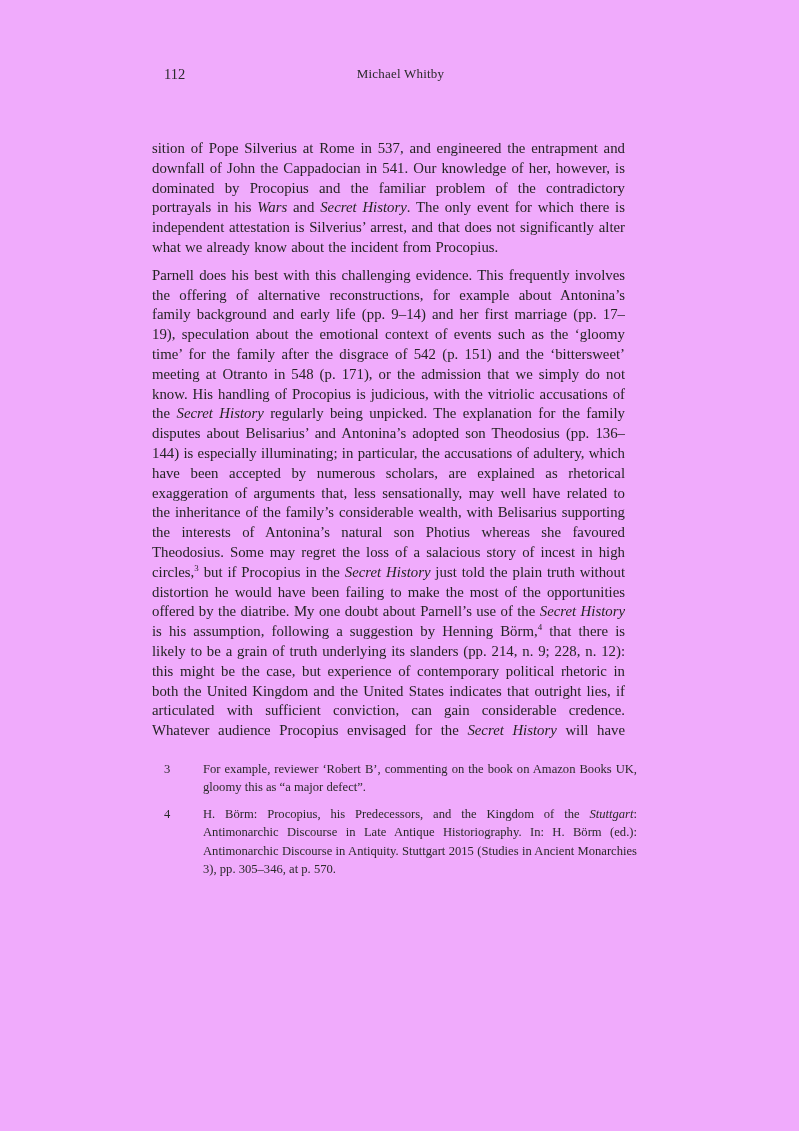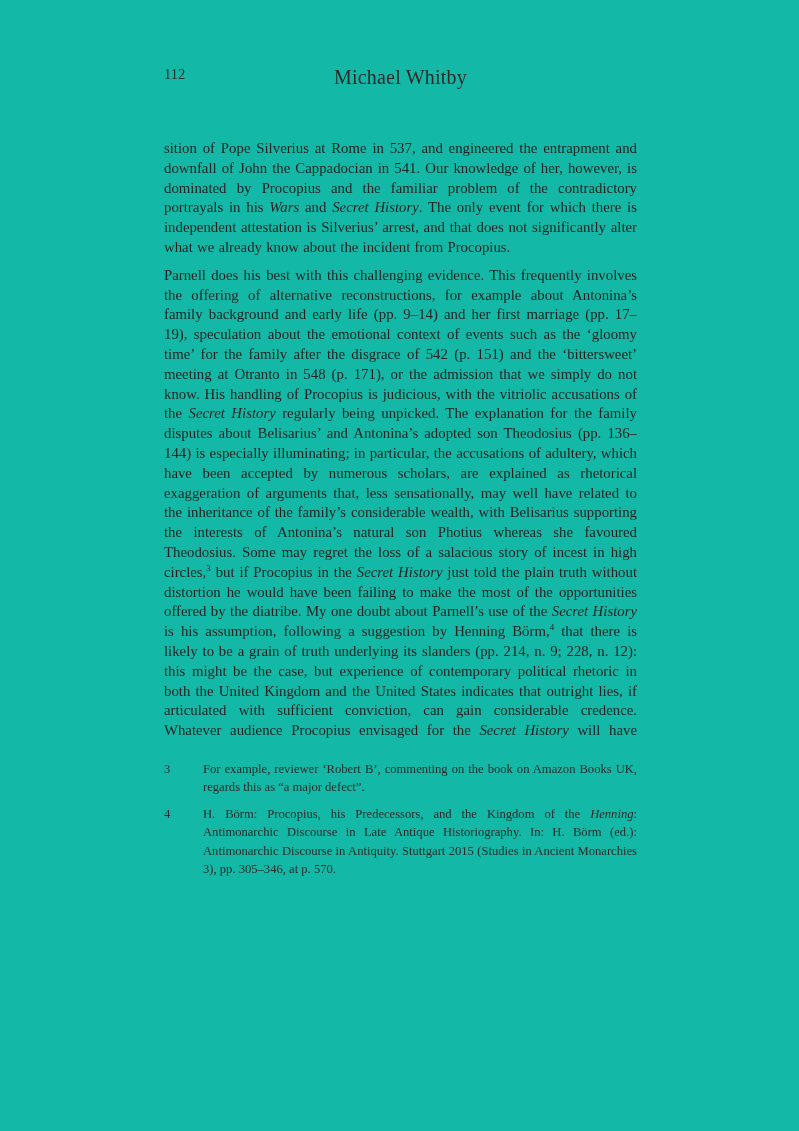--- a/index.html
+++ b/index.html
@@ -5,48 +5,48 @@
   html, body {
     margin: 0;
     padding: 0;
     background: #ffffff;
     font-family: "Liberation Serif", "DejaVu Serif", serif;
   }
   .page {
     position: relative;
     width: 799px;
     height: 1131px;
-    background: #14b8a6;
+    background: #f0abfc;
     overflow: hidden;
     color: #262626;
   }
   .header {
     position: absolute;
     top: 66px;
     left: 164px;
     width: 473px;
     height: 20px;
     font-size: 14.5px;
     color: #2b2b2b;
   }
   .pagenum {
     position: absolute;
     left: 0;
     top: 0;
   }
   .running-head {
     display: block;
     text-align: center;
-    font-size: 20px;
+    font-size: 13px;
     letter-spacing: 0.2px;
   }
   .body-text {
     position: absolute;
     top: 139px;
-    left: 164px;
+    left: 152px;
     width: 473px;
     font-size: 14.8px;
     line-height: 19.8px;
     text-align: justify;
     color: #242424;
   }
   .para {
     margin: 0 0 8px 0;
     word-spacing: 0.5px;
   }
@@ -91,21 +91,21 @@
   </div>
 
   <div class="body-text">
     <p class="para continued"><span>sition of Pope Silverius at Rome in 537, and engineered the entrapment and downfall of John the Cappadocian in 541. Our knowledge of her, however, is dominated by Procopius and the familiar problem of the contradictory portrayals in his </span><em>Wars</em><span> and </span><em>Secret History</em><span>. The only event for which there is independent attestation is Silverius’ arrest, and that does not significantly alter what we already know about the incident from Procopius.</span></p>
     <p class="para continues"><span>Parnell does his best with this challenging evidence. This frequently involves the offering of alternative reconstructions, for example about Antonina’s family background and early life (pp. 9–14) and her first marriage (pp. 17–19), speculation about the emotional context of events such as the ‘gloomy time’ for the family after the disgrace of 542 (p. 151) and the ‘bittersweet’ meeting at Otranto in 548 (p. 171), or the admission that we simply do not know. His handling of Procopius is judicious, with the vitriolic accusations of the </span><em>Secret History</em><span> regularly being unpicked. The explanation for the family disputes about Belisarius’ and Antonina’s adopted son Theodosius (pp. 136–144) is especially illuminating; in particular, the accusations of adultery, which have been accepted by numerous scholars, are explained as rhetorical exaggeration of arguments that, less sensationally, may well have related to the inheritance of the family’s considerable wealth, with Belisarius supporting the interests of Antonina’s natural son Photius whereas she favoured Theodosius. Some may regret the loss of a salacious story of incest in high circles,</span><sup>3</sup><span> but if Procopius in the </span><em>Secret History</em><span> just told the plain truth without distortion he would have been failing to make the most of the opportunities offered by the diatribe. My one doubt about Parnell’s use of the </span><em>Secret History</em><span> is his assumption, following a suggestion by Henning Börm,</span><sup>4</sup><span> that there is likely to be a grain of truth underlying its slanders (pp. 214, n. 9; 228, n. 12): this might be the case, but experience of contemporary political rhetoric in both the United Kingdom and the United States indicates that outright lies, if articulated with sufficient conviction, can gain considerable credence. Whatever audience Procopius envisaged for the </span><em>Secret History</em><span> will have</span></p>
   </div>
 
   <div class="footnotes">
     <div class="footnote">
       <span class="fn-num">3</span>
-      <div class="fn-text"><span>For example, reviewer ‘Robert B’, commenting on the book on Amazon Books UK, regards this as “a major defect”.</span></div>
+      <div class="fn-text"><span>For example, reviewer ‘Robert B’, commenting on the book on Amazon Books UK, gloomy this as “a major defect”.</span></div>
     </div>
     <div class="footnote">
       <span class="fn-num">4</span>
-      <div class="fn-text"><span>H. Börm: Procopius, his Predecessors, and the Kingdom of the </span><em>Henning</em><span>: Antimonarchic Discourse in Late Antique Historiography. In: H. Börm (ed.): Antimonarchic Discourse in Antiquity. Stuttgart 2015 (Studies in Ancient Monarchies 3), pp. 305–346, at p. 570.</span></div>
+      <div class="fn-text"><span>H. Börm: Procopius, his Predecessors, and the Kingdom of the </span><em>Stuttgart</em><span>: Antimonarchic Discourse in Late Antique Historiography. In: H. Börm (ed.): Antimonarchic Discourse in Antiquity. Stuttgart 2015 (Studies in Ancient Monarchies 3), pp. 305–346, at p. 570.</span></div>
     </div>
   </div>
 
 </div>
 
 </body></html>

